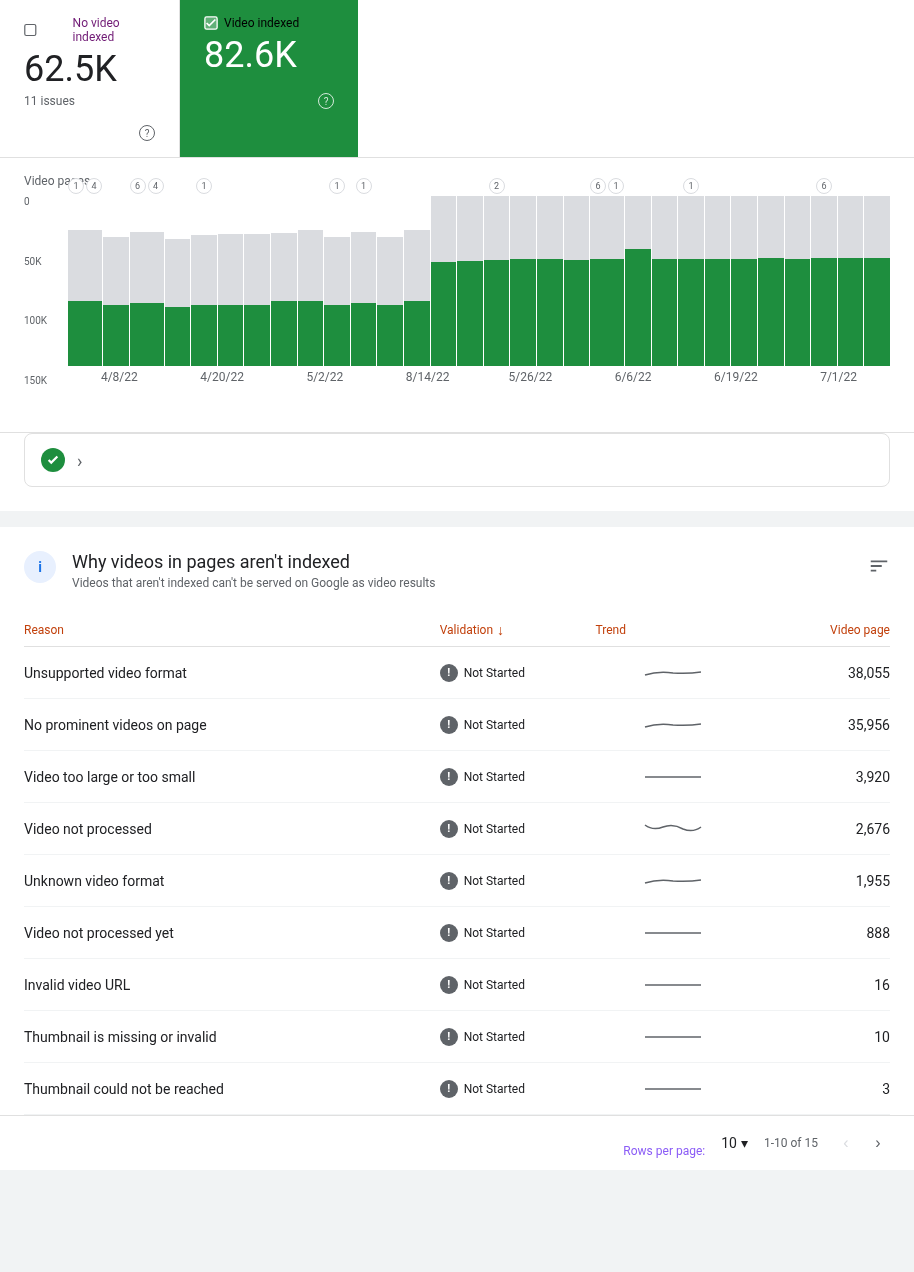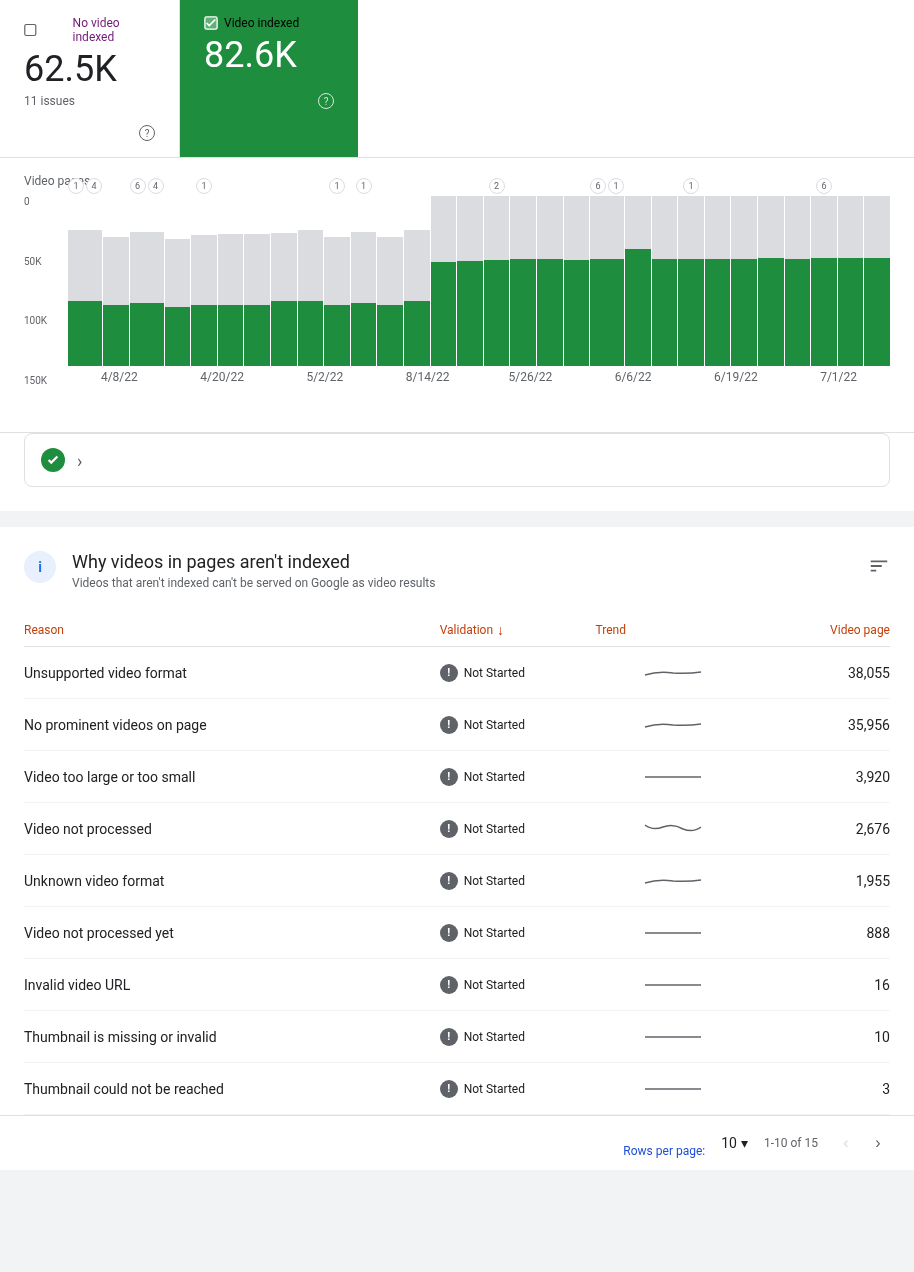--- a/index.html
+++ b/index.html
@@ -317,21 +317,21 @@
       padding: 12px 24px;
       gap: 16px;
       background: #fff;
       border-top: 1px solid #e0e0e0;
     }
     .rows-per-page {
       display: flex;
       align-items: center;
       gap: 8px;
       font-size: 12px;
-      color: #1d4ed8;
+      color: #8b5cf6;
       margin-top: 16px;
     }
     .page-select {
       display: flex;
       align-items: center;
       gap: 4px;
       font-size: 14px;
       color: #202124;
       cursor: pointer;
     }

